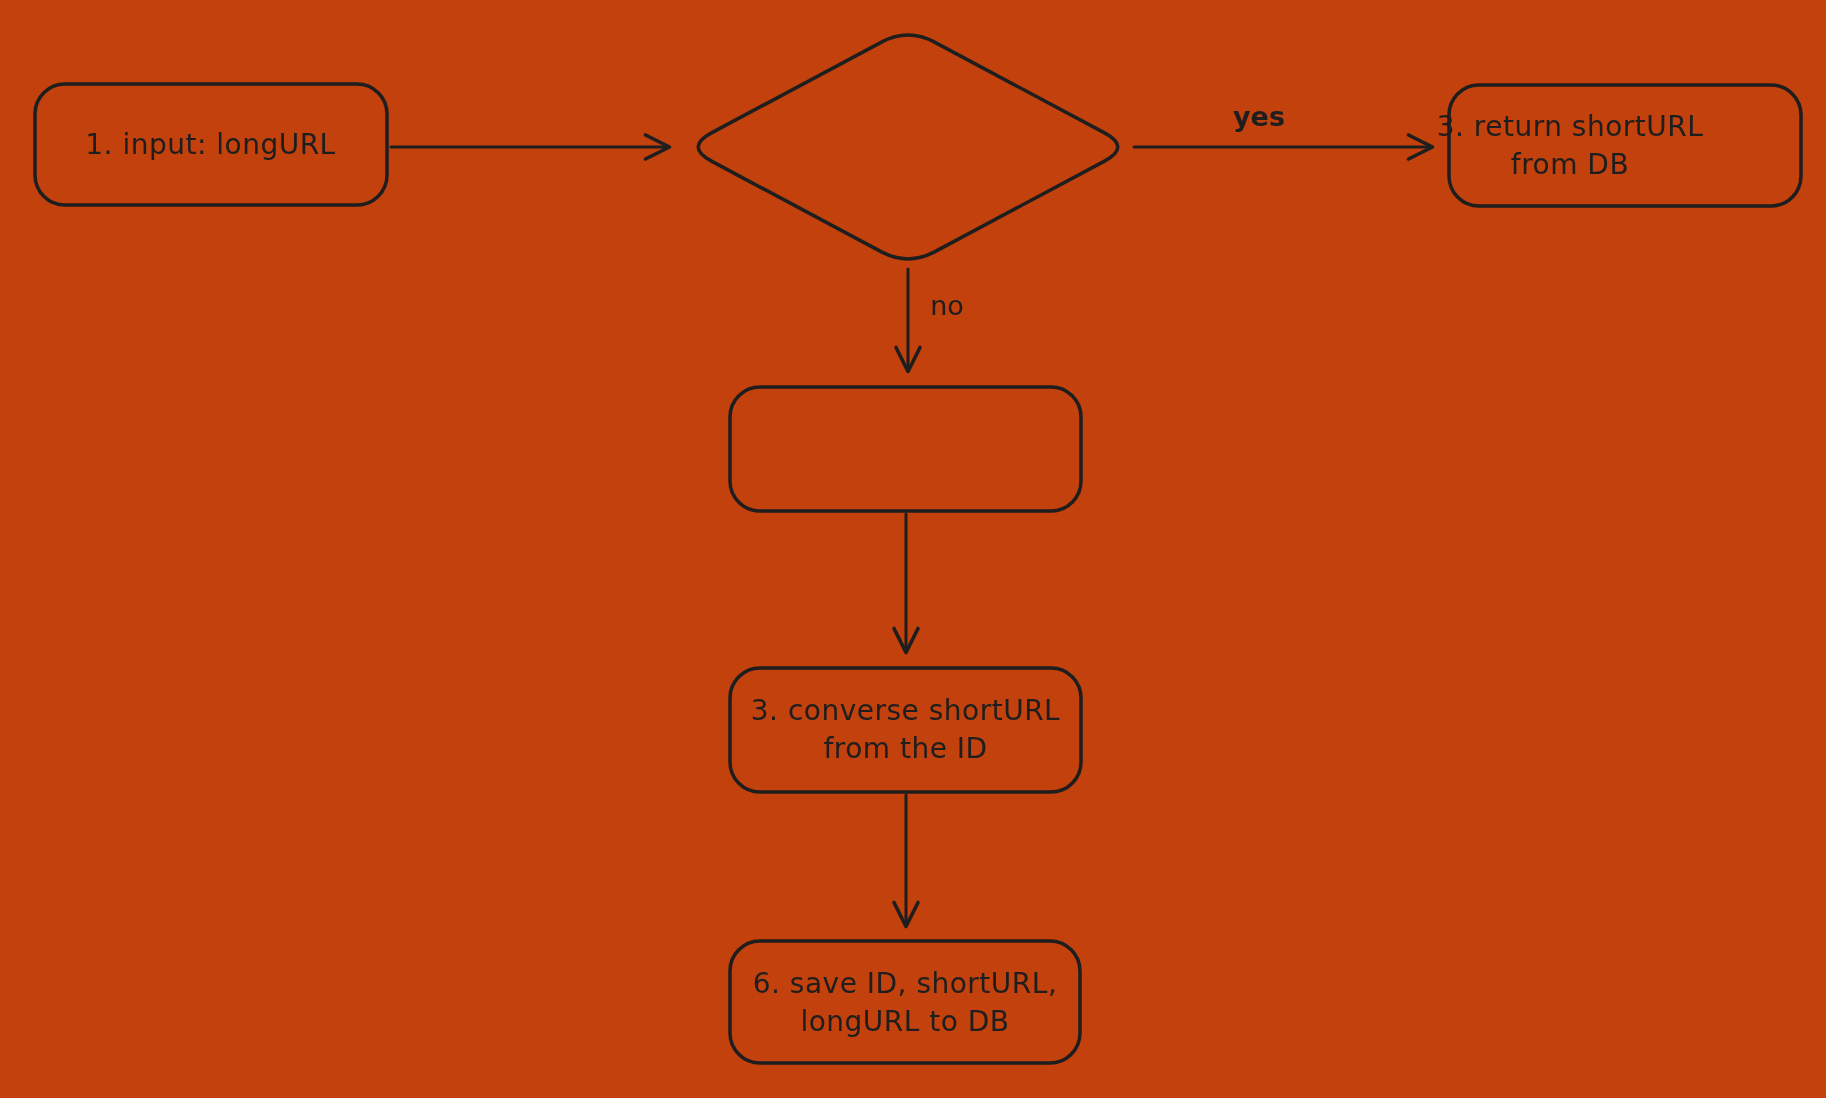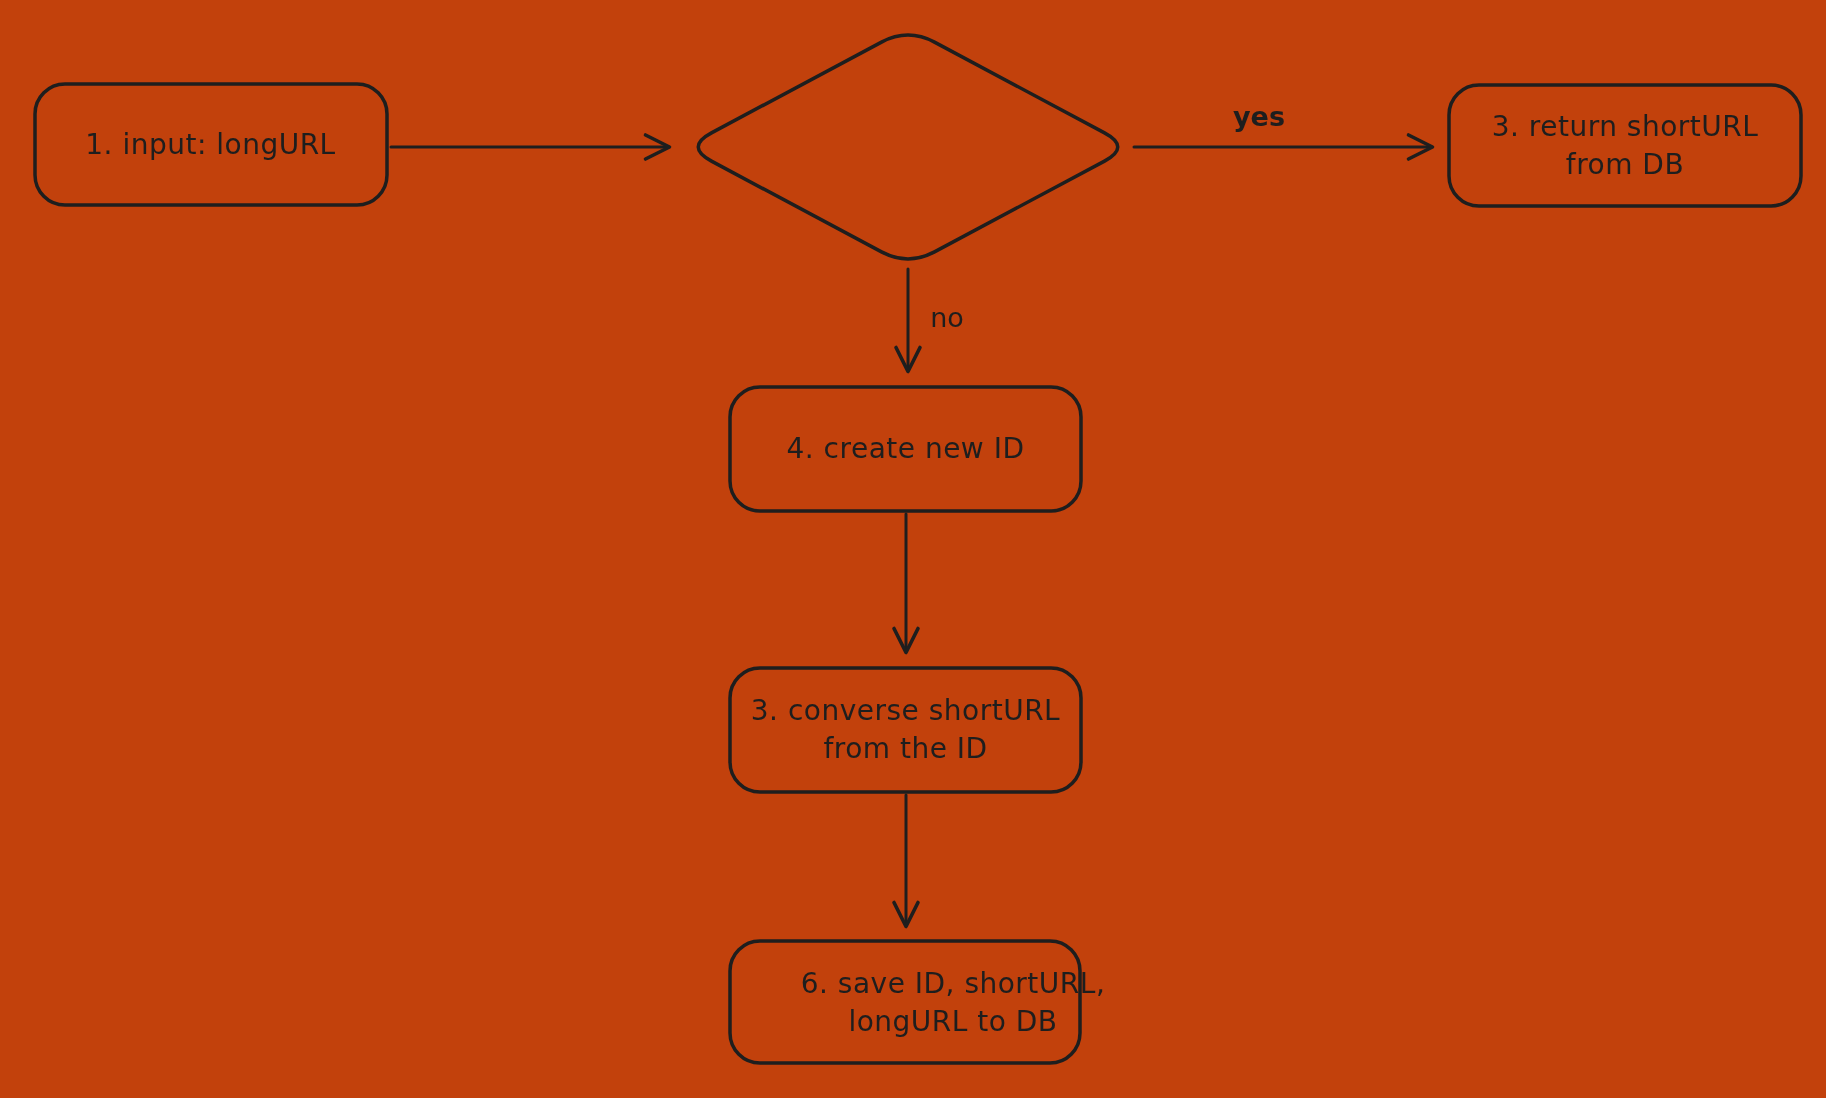--- a/index.html
+++ b/index.html
@@ -39,27 +39,27 @@
     align-items: center;
     justify-content: center;
     text-align: center;
     font-size: 27px;
     line-height: 32px;
     color: #1e1e1e;
   }
   
   .lbl-input            { left: 33px;   top: 82px;  width: 355px; height: 125px; }
   .lbl-url-exists       { left: 685px;  top: 28px;  width: 446px; height: 238px; }
-  .lbl-return-shorturl  { left: 1447px; top: 83px;  width: 356px; height: 125px; }
+  .lbl-return-shorturl  { left: 1392px; top: 83px;  width: 356px; height: 125px; }
   .lbl-create-id        { left: 728px;  top: 385px; width: 355px; height: 128px; }
   .lbl-converse-shorturl{ left: 728px;  top: 666px; width: 355px; height: 128px; }
-  .lbl-save-db          { left: 728px;  top: 939px; width: 354px; height: 127px; padding-left: 48px; }
+  .lbl-save-db          { left: 728px;  top: 939px; width: 354px; height: 127px; }
   
   .lbl-yes { left: 1218px; top: 97px;  width: 82px; height: 40px; font-weight: bold; }
-  .lbl-no  { left: 916px;  top: 298px; width: 62px; height: 40px; }
+  .lbl-no  { left: 916px;  top: 286px; width: 62px; height: 40px; }
 </style>
 </head>
 <body>
 
 <div class="canvas">
 
   <svg class="shapes" width="1826" height="1098" viewBox="0 0 1826 1098" fill="none" stroke="#1e1e1e" stroke-width="3.5" stroke-linecap="round" stroke-linejoin="round">
     <defs>
       <marker id="arrowV" viewBox="0 0 10 10" refX="8.5" refY="5" markerWidth="10" markerHeight="10" orient="auto">
         <path d="M1 1 L9 5 L1 9" fill="none" stroke="#1e1e1e" stroke-width="1.2"></path>
@@ -79,21 +79,20 @@
     <line x1="906" y1="514" x2="906" y2="651" stroke-width="3" marker-end="url(#arrowV)"></line>
     <line x1="906" y1="795" x2="906" y2="925" stroke-width="3" marker-end="url(#arrowV)"></line>
   </svg>
 
   <div class="node-label lbl-input">1. input: longURL</div>
 
 
   <div class="node-label lbl-return-shorturl">3. return shortURL
 from DB</div>
 
-  <div class="node-label lbl-create-id">4. create new ID</div>
 
   <div class="node-label lbl-converse-shorturl">3. converse shortURL
 from the ID</div>
 
   <div class="node-label lbl-save-db">6. save ID, shortURL,
 longURL to DB</div>
 
   <div class="edge-label lbl-yes">yes</div>
 
   <div class="edge-label lbl-no">no</div>

